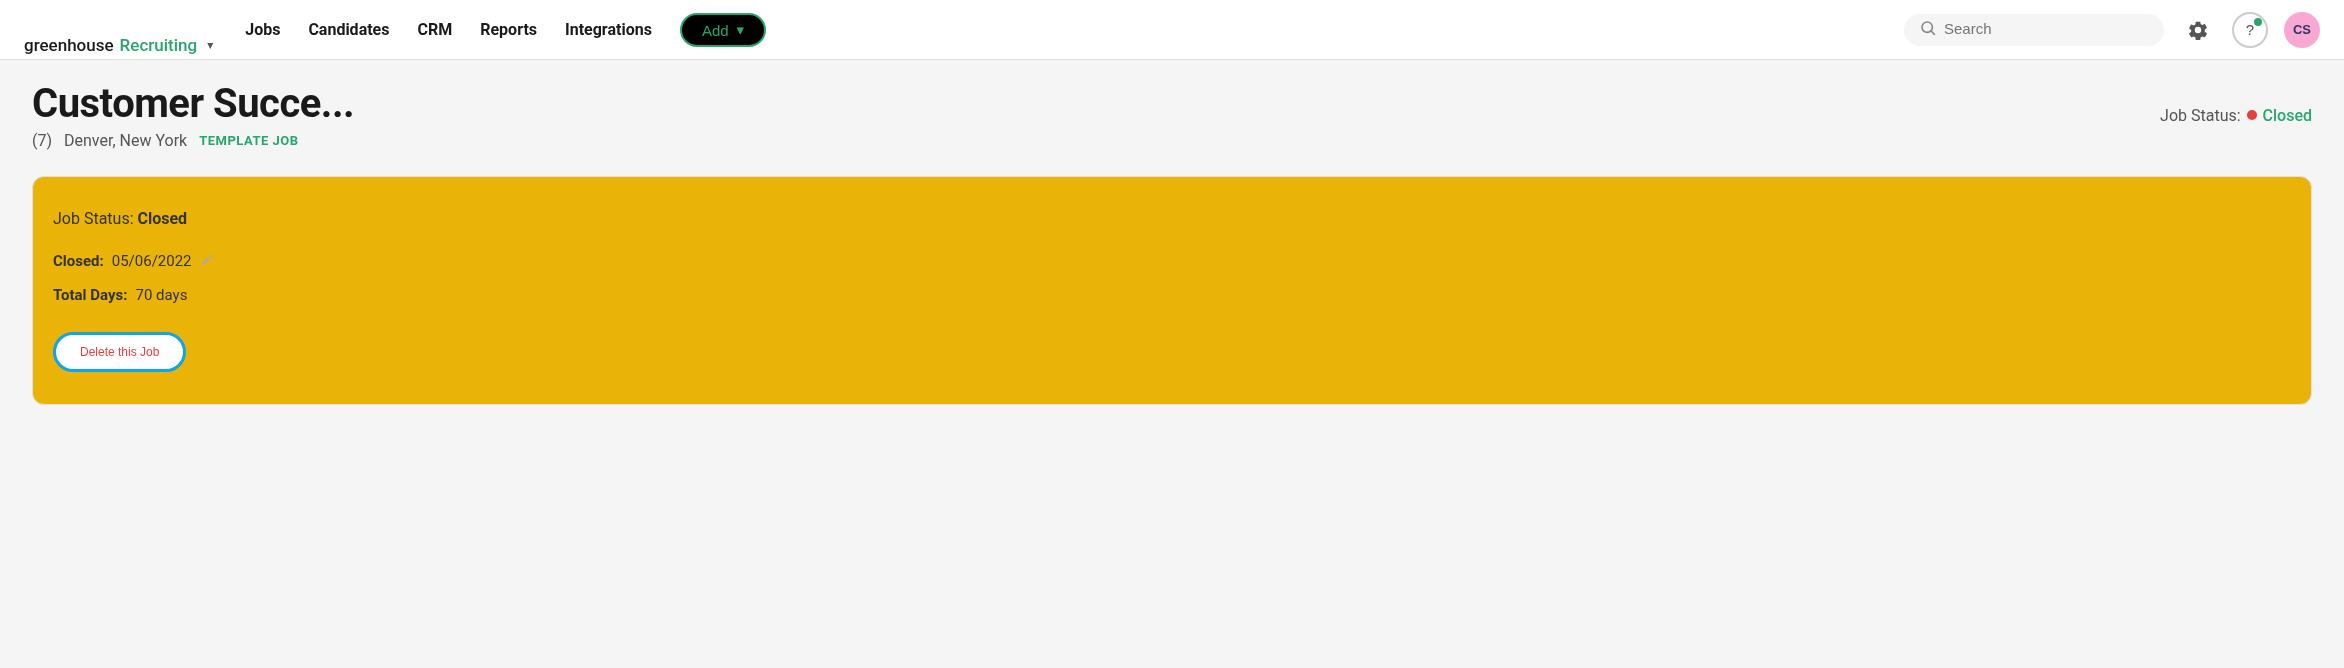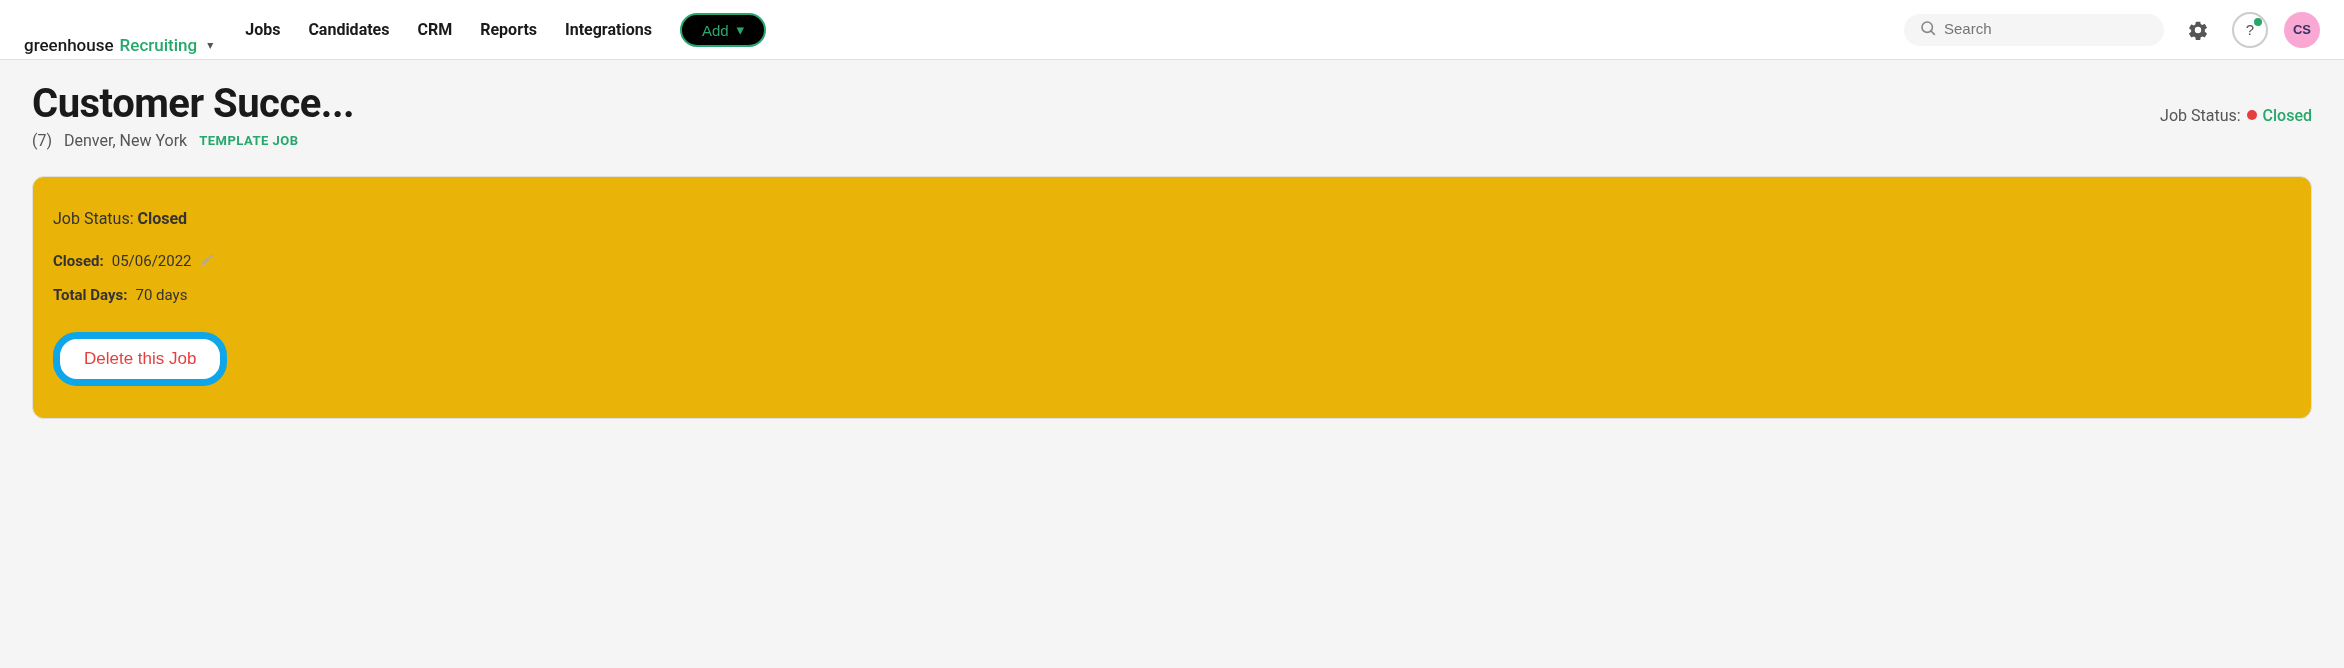--- a/index.html
+++ b/index.html
@@ -218,26 +218,26 @@
       border: 1.5px solid #28a76d;
       color: #28a76d;
       background: #fff;
       border-radius: 24px;
       padding: 10px 24px;
       font-size: 15px;
       cursor: pointer;
       font-weight: 500;
     }
     .btn-delete {
-      border: 7px solid #0ea5e9;
+      border: 3px solid #0ea5e9;
       color: #e53e3e;
       background: #fff;
       border-radius: 24px;
       padding: 10px 24px;
-      font-size: 17px;
+      font-size: 12px;
       cursor: pointer;
       font-weight: 500;
     }
   </style>
 </head>
 <body>
 
 <nav class="navbar">
   <div class="navbar-brand">
     <span>greenhouse</span>

